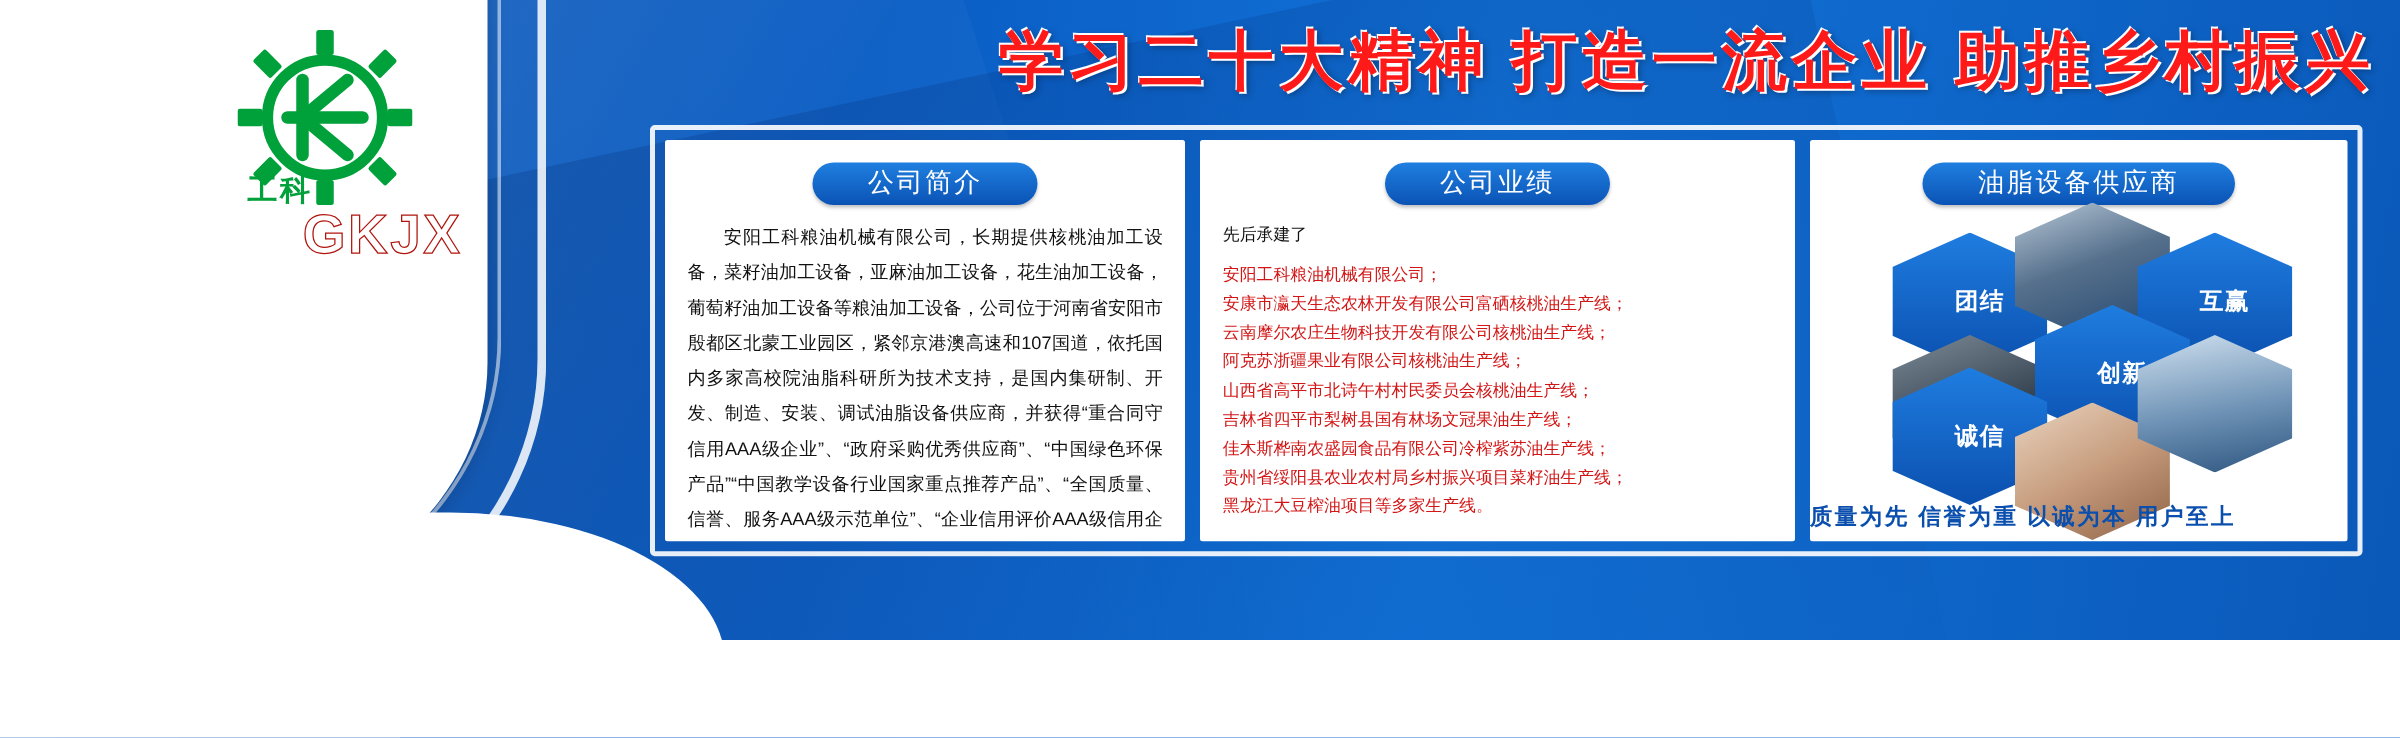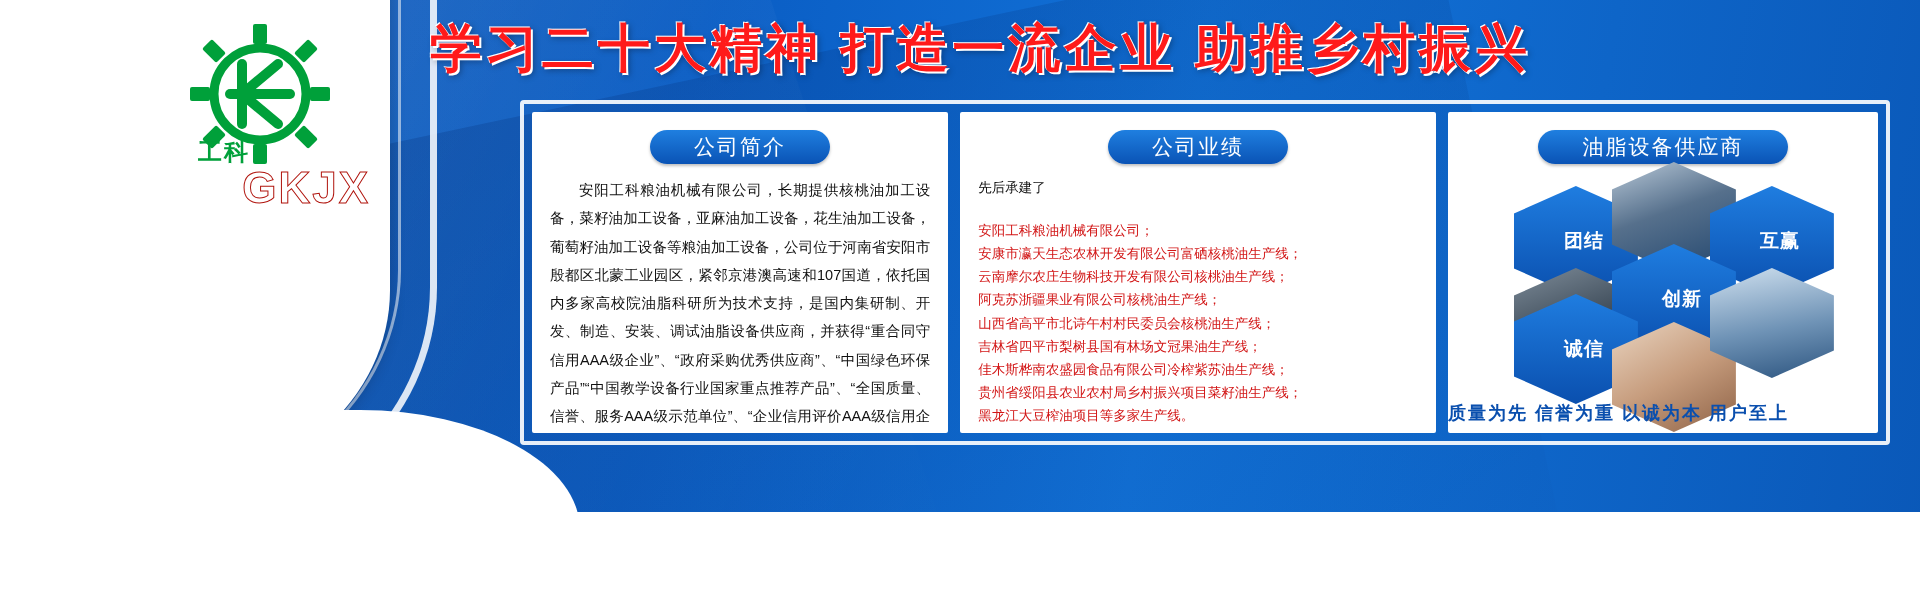--- a/index.html
+++ b/index.html
@@ -120,21 +120,21 @@
     text-align: right;
     -webkit-text-stroke: 1px #b0140d;
   }
 
   
   .headline {
     position: absolute;
     left: 430px;
     top: 14px;
     width: 1470px;
-    text-align: left;
+    text-align: right;
     color: #ff1a1a;
     font-size: 52px;
     font-weight: bold;
     letter-spacing: 4px;
     text-shadow: 2px 2px 0 #ffffff, -1px -1px 0 #ffffff, 3px 3px 6px rgba(0,0,0,0.35);
     white-space: nowrap;
   }
 
   
   .cards-frame {
@@ -182,21 +182,21 @@
     font-size: 14.5px;
     line-height: 1.95;
     color: #111111;
     text-align: justify;
     text-indent: 2em;
   }
   .perf-lead {
     font-size: 13.5px;
     color: #111111;
     line-height: 1.75;
-    margin-bottom: 19px;
+    margin-bottom: 8px;
   }
   .perf-list {
     list-style: none;
     margin: 0;
     padding: 0;
   }
   .perf-list li {
     font-size: 13.5px;
     line-height: 1.72;
     color: #d21616;
@@ -328,21 +328,21 @@
 
     </div>
 
     <div class="card c3">
       <div class="card-title wide">油脂设备供应商</div>
       <div class="hex-area">
         <div class="hex blue" style="left:48px; top:10px;">团结</div>
         <div class="hex photo-a" style="left:146px; top:-14px;"></div>
         <div class="hex blue" style="left:244px; top:10px;">互赢</div>
         <div class="hex photo-b" style="left:48px; top:92px;"></div>
-        <div class="hex blue" style="left:146px; top:68px;">创新</div>
+        <div class="hex blue" style="left:162px; top:68px;">创新</div>
         <div class="hex blue" style="left:48px; top:118px;">诚信</div>
         <div class="hex photo-c" style="left:146px; top:146px;"></div>
         <div class="hex photo-d" style="left:244px; top:92px;"></div>
       </div>
       <div class="slogan">质量为先  信誉为重  以诚为本  用户至上</div>
     </div>
 
   </div>
 
   <div class="bottom-bar"></div>

